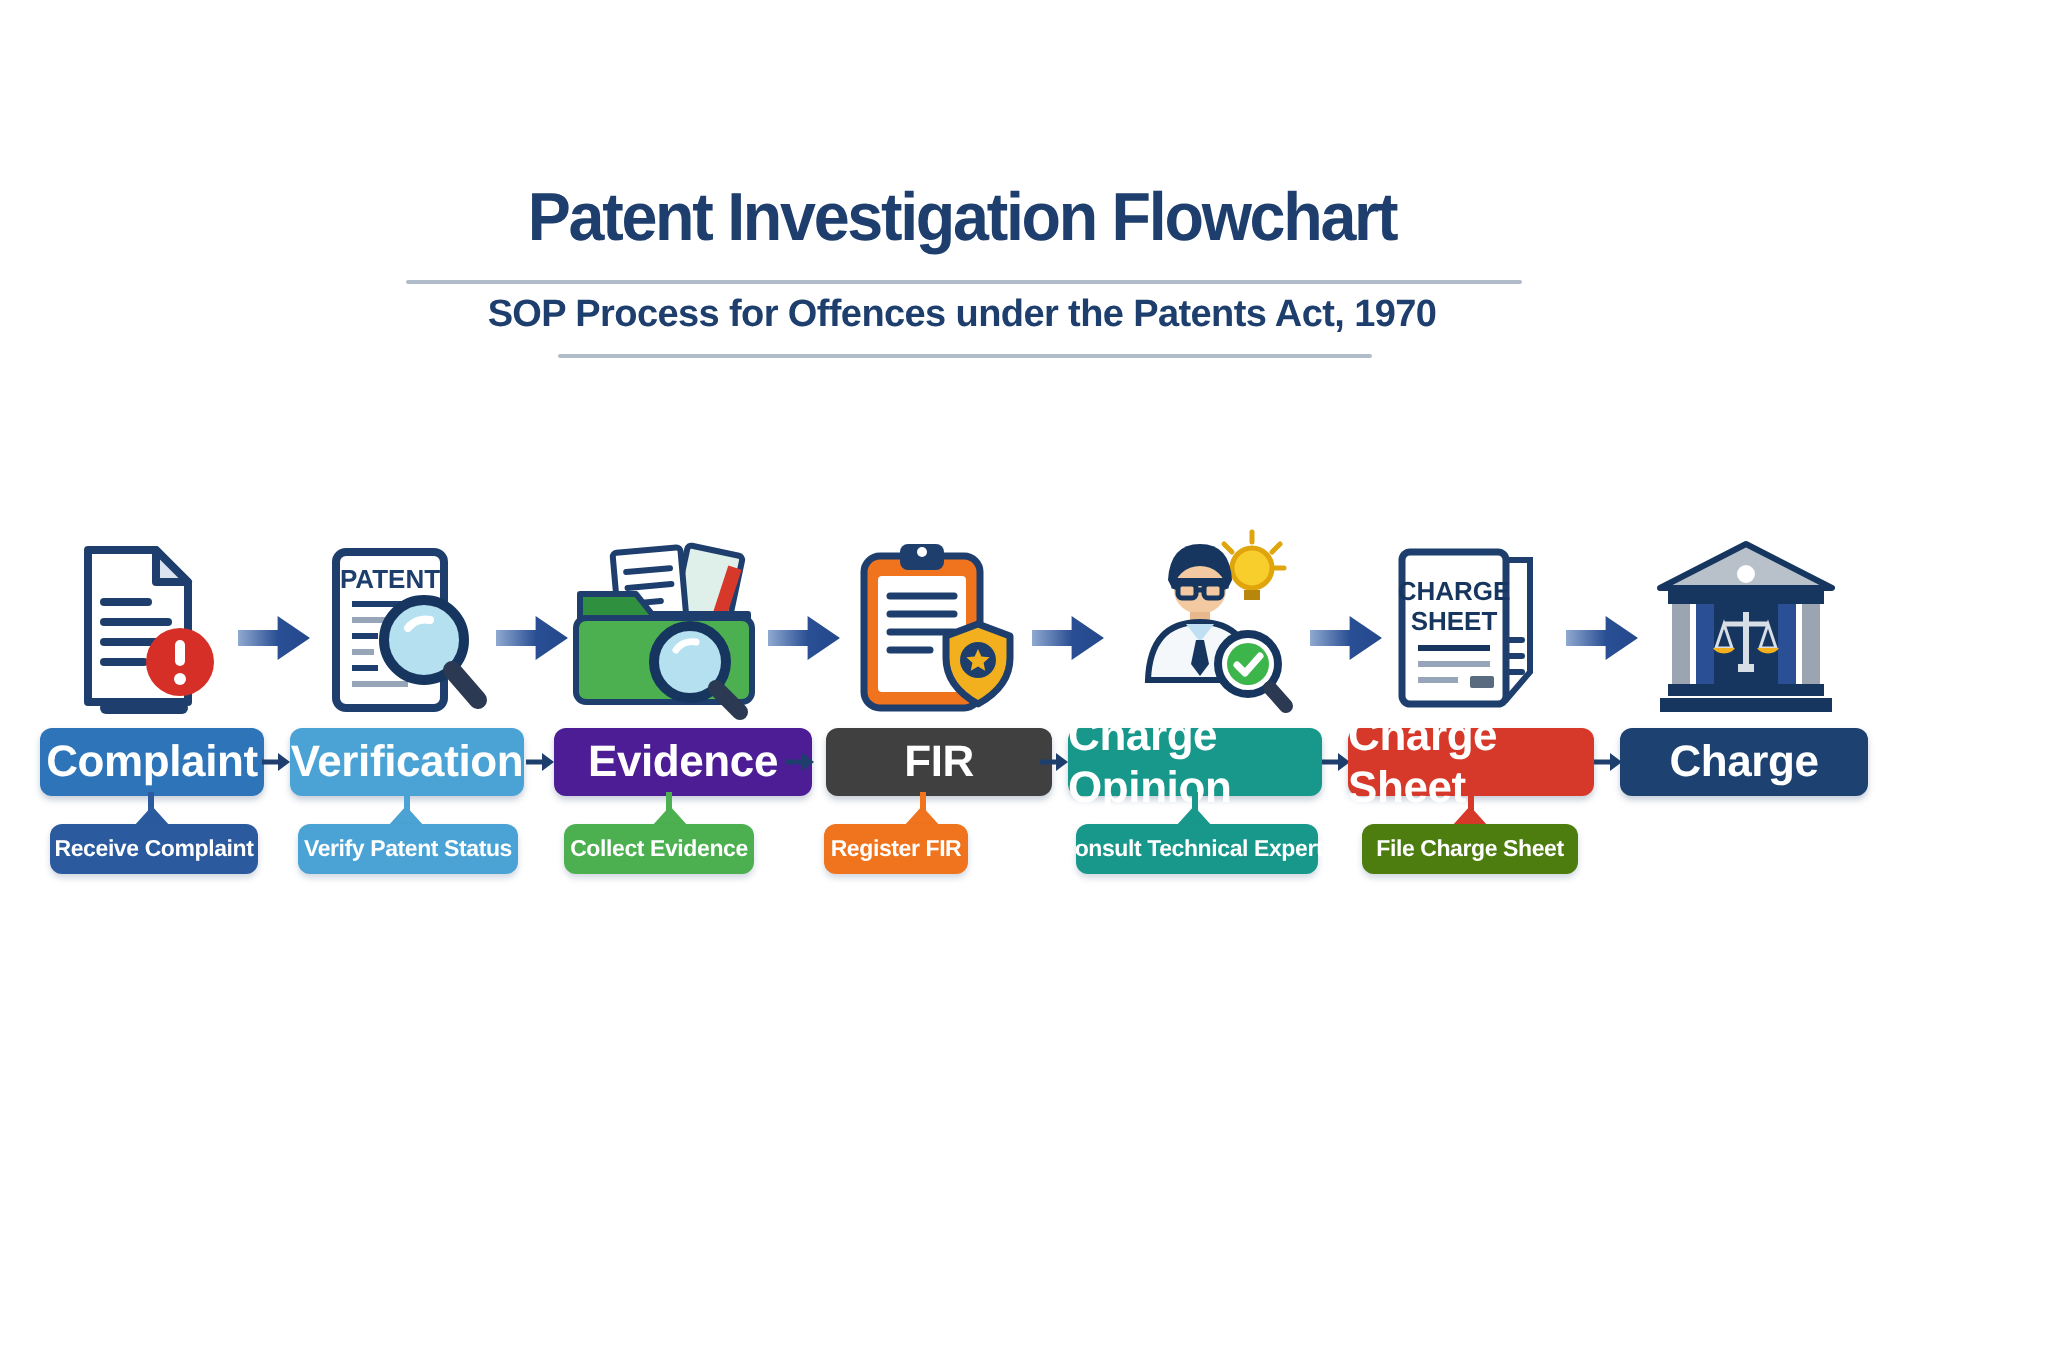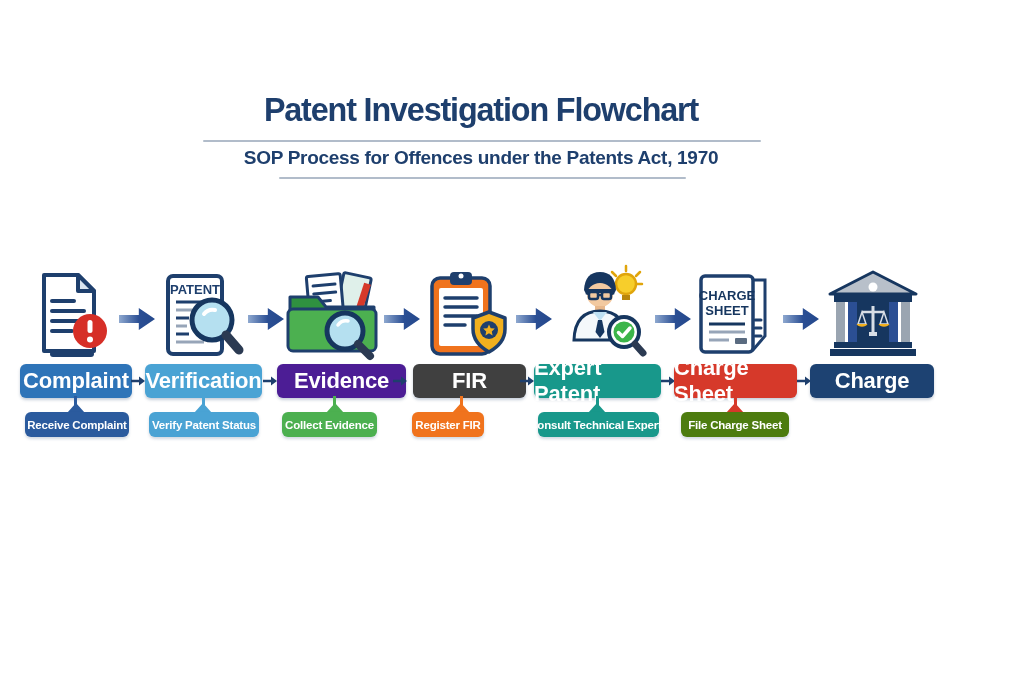--- a/index.html
+++ b/index.html
@@ -182,21 +182,21 @@
       <rect x="47" y="42" width="10" height="7" fill="#e8b88c"></rect>
       <path d="M26 76 q1 -29 26 -29 q25 0 26 29 z" fill="#f4f8fb" stroke="#16365f" stroke-width="3"></path>
       <path d="M45 48 l7 9 7 -9 z" fill="#bfe0f2"></path>
       <path d="M50 56 h4 l2.5 12 -4.5 6 -4.5 -6 z" fill="#16365f"></path>
       <circle cx="76" cy="68" r="15" fill="#fff" stroke="#16365f" stroke-width="4"></circle>
       <circle cx="76" cy="68" r="10.5" fill="#3cb54a"></circle>
       <path d="M70.5 68.5 l4 4 7.5 -8.5" stroke="#fff" stroke-width="3.5" fill="none" stroke-linecap="round" stroke-linejoin="round"></path>
       <line x1="87" y1="80" x2="95" y2="89" stroke="#2b3a52" stroke-width="7" stroke-linecap="round"></line>
     </svg>
   </div>
-  <div class="main-box" style="left: 534px; width: 127px; background-color: rgb(24, 152, 139);">Expert Patent</div>
+  <div class="main-box" style="left: 534px; width: 127px; background-color: rgb(24, 152, 139);">Charge Opinion</div>
   <div class="stem" style="left: 596px; background-color: rgb(24, 152, 139);"></div>
   <svg class="tri" style="left:588px;" width="18" height="10">
       <polygon points="9,0 18,10 0,10" fill="#18988b"></polygon>
     </svg>
   <div class="sub-box" style="left: 538px; width: 121px; background-color: rgb(24, 152, 139);">Consult Technical Experts</div>
 
   <div class="block-arrow" style="left:655px;"></div>
   <svg class="sm-arrow" style="left:661px;" width="14" height="12">
     <line x1="0" y1="6" x2="9" y2="6" stroke-width="2.5" stroke="#1e3f6d"></line>
     <polygon points="8,1.5 14,6 8,10.5" fill="#1e3f6d"></polygon>

